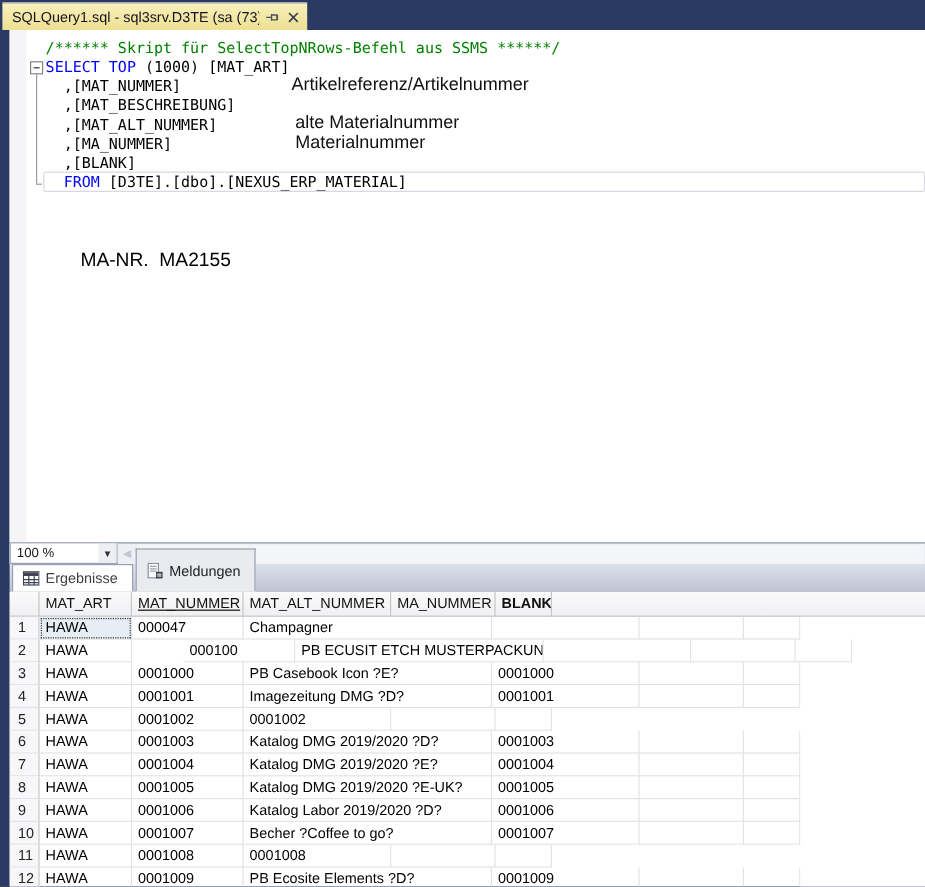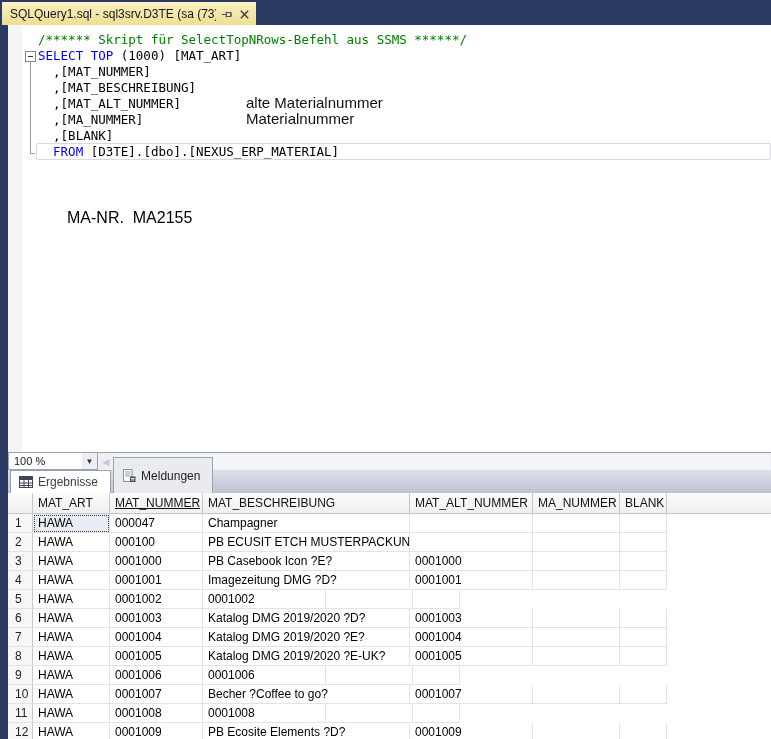--- a/index.html
+++ b/index.html
@@ -93,20 +93,21 @@
   </div>
 
   <div class="editor">
     <div class="sel-margin"></div>
     <div class="fold-box"></div>
     <div class="fold-line"></div>
     <div class="fold-tick"></div>
     <div class="current-line-box"></div>
     <div class="code" id="code-lines"><div class="code-line"><span class="tok-c">/****** Skript für SelectTopNRows-Befehl aus SSMS ******/</span></div><div class="code-line"><span class="tok-k">SELECT</span><span class="tok-p"> </span><span class="tok-k">TOP</span><span class="tok-p"> (1000) [MAT_ART]</span></div><div class="code-line"><span class="tok-p">  ,[MAT_NUMMER]</span></div><div class="code-line"><span class="tok-p">  ,[MAT_BESCHREIBUNG]</span></div><div class="code-line"><span class="tok-p">  ,[MAT_ALT_NUMMER]</span></div><div class="code-line"><span class="tok-p">  ,[MA_NUMMER]</span></div><div class="code-line"><span class="tok-p">  ,[BLANK]</span></div><div class="code-line"><span class="tok-p">  </span><span class="tok-k">FROM</span><span class="tok-p"> [D3TE].[dbo].[NEXUS_ERP_MATERIAL]</span></div></div>
 
+    <div class="annot" style="left:235px;top:37px;">Artikelreferenz/Artikelnummer</div>
     <div class="annot" style="left:238px;top:69px;">alte Materialnummer</div>
     <div class="annot" style="left:238px;top:85px;">Materialnummer</div>
     <div class="annot-manr" style="left:59px;top:184px;">MA-NR.  MA2155</div>
   </div>
 
   <div class="zoombar">
     <div class="zoom-combo">
       <span class="zval">100 %</span>
       <span class="zbtn">▼</span>
     </div>
@@ -136,40 +137,39 @@
       </span>
       <span>Meldungen</span>
     </div>
   </div>
 
   <div class="grid" id="results-grid">
       <div class="ghead">
         <div class="corner"></div>
         <div class="hcell" style="width: 77px;">MAT_ART</div>
         <div class="hcell" style="width: 93px; text-decoration: underline;">MAT_NUMMER</div>
-        <div class="hcell" style="width: 207px;">MAT_BESCHREIBUNG</div>
         <div class="hcell" style="width: 123px;">MAT_ALT_NUMMER</div>
         <div class="hcell" style="width: 87px;">MA_NUMMER</div>
-        <div class="hcell" style="width: 47px;">BLANK</div>
+        <div class="hcell" style="width: 47px; font-weight: bold;">BLANK</div>
         <div class="hfill"></div>
       </div>
       <div class="grow">
         <div class="rnum">1</div>
         <div class="gcell selected" style="width: 77px;">HAWA</div>
         <div class="gcell" style="width: 93px;">000047</div>
         <div class="gcell" style="width: 207px;">Champagner</div>
         <div class="gcell" style="width: 123px;"></div>
         <div class="gcell" style="width: 87px;"></div>
         <div class="gcell" style="width: 47px;"></div>
         <div class="gfill"></div>
       </div>
       <div class="grow">
         <div class="rnum">2</div>
         <div class="gcell" style="width: 77px;">HAWA</div>
-        <div class="gcell" style="width: 93px;">000100</div>
+        <div class="gcell" style="width: 93px; margin-left: 43px;">000100</div>
         <div class="gcell" style="width: 207px;">PB ECUSIT ETCH MUSTERPACKUNG</div>
         <div class="gcell" style="width: 123px;"></div>
         <div class="gcell" style="width: 87px;"></div>
         <div class="gcell" style="width: 47px;"></div>
         <div class="gfill"></div>
       </div>
       <div class="grow">
         <div class="rnum">3</div>
         <div class="gcell" style="width: 77px;">HAWA</div>
         <div class="gcell" style="width: 93px;">0001000</div>
@@ -225,20 +225,21 @@
         <div class="gcell" style="width: 207px;">Katalog DMG 2019/2020 ?E-UK?</div>
         <div class="gcell" style="width: 123px;">0001005</div>
         <div class="gcell" style="width: 87px;"></div>
         <div class="gcell" style="width: 47px;"></div>
         <div class="gfill"></div>
       </div>
       <div class="grow">
         <div class="rnum">9</div>
         <div class="gcell" style="width: 77px;">HAWA</div>
         <div class="gcell" style="width: 93px;">0001006</div>
+        <div class="gcell" style="width: 207px;">Katalog Labor 2019/2020 ?D?</div>
         <div class="gcell" style="width: 123px;">0001006</div>
         <div class="gcell" style="width: 87px;"></div>
         <div class="gcell" style="width: 47px;"></div>
         <div class="gfill"></div>
       </div>
       <div class="grow">
         <div class="rnum">10</div>
         <div class="gcell" style="width: 77px;">HAWA</div>
         <div class="gcell" style="width: 93px;">0001007</div>
         <div class="gcell" style="width: 207px;">Becher ?Coffee to go?</div>

